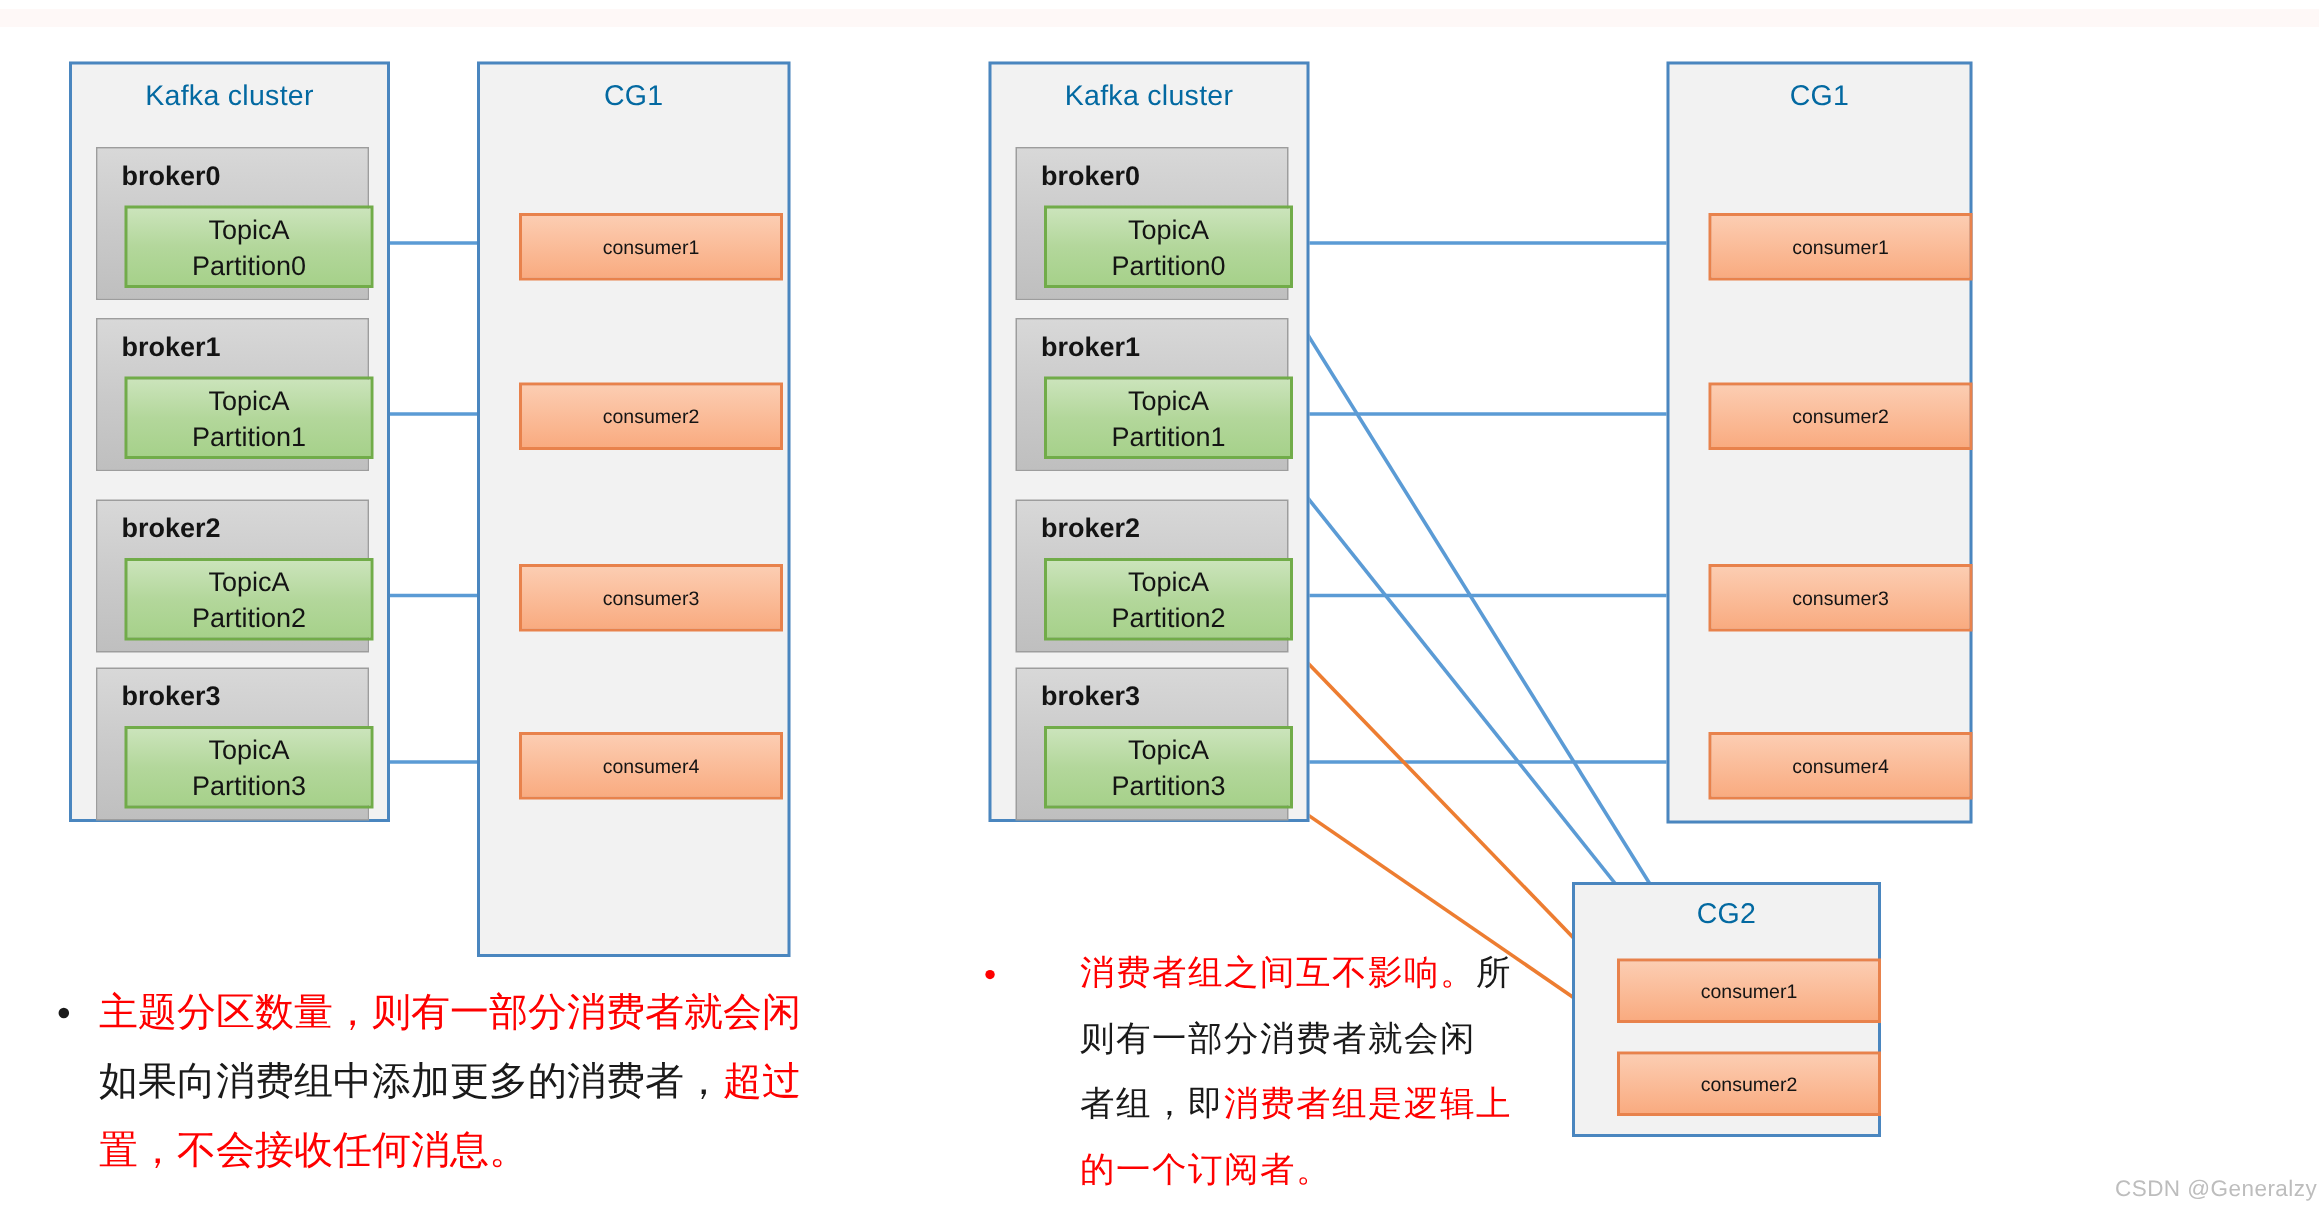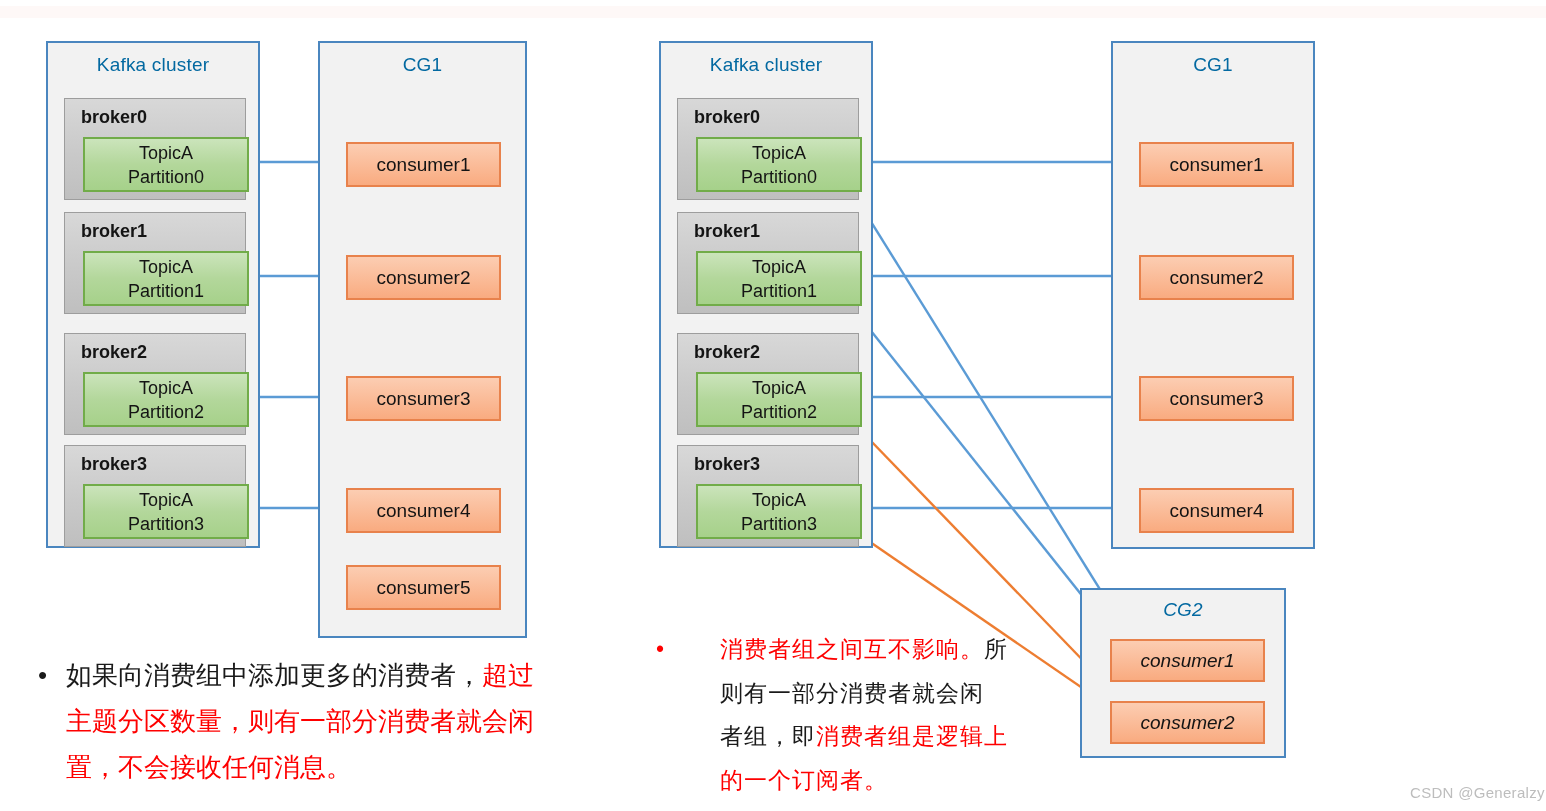--- a/index.html
+++ b/index.html
@@ -20,25 +20,25 @@
     border:1px solid #9d9d9d;
   }
   .broker-label{font-size:18px;color:#141414;margin:8px 0 0 16px;font-weight:bold;}
   .partition{
     position:absolute;left:18px;top:38px;width:166px;height:55px;box-sizing:border-box;
     background:linear-gradient(180deg,#cbe4bb 0%,#b3d79b 50%,#a6d18a 100%);
     border:2px solid #71ac49;text-align:center;font-size:18px;line-height:24px;
     color:#141414;padding-top:2px;
   }
   .consumer{
-    position:absolute;width:155px;height:45px;box-sizing:border-box;
+    position:absolute;width:176px;height:45px;box-sizing:border-box;
     background:linear-gradient(180deg,#fccdb2 0%,#fab democratic 0%,#f9ab80 100%);
     background:linear-gradient(180deg,#fccdb2 0%,#f9ab80 100%);
     border:2px solid #e8824c;display:flex;align-items:center;justify-content:center;
-    font-size:19px;color:#141414;
+    font-size:13px;color:#141414;
   }
   .consumer.small{height:43px;}
   .note{position:absolute;font-family:"DejaVu Serif","Liberation Serif",serif;}
   .note .nline{white-space:nowrap;}
   .note-left{left:66px;top:652px;font-size:26px;line-height:46px;color:#1a1a1a;}
   .note-right{left:720px;top:628px;font-size:23px;line-height:43.5px;color:#1a1a1a;letter-spacing:1px;}
   .bullet-left{position:absolute;left:38px;top:652px;font-size:26px;line-height:46px;color:#1a1a1a;}
   .bullet-right{position:absolute;left:656px;top:628px;font-size:23px;line-height:43.5px;color:#fe0000;}
   .red{color:#fe0000;}
   .black{color:#1a1a1a;}
@@ -112,21 +112,20 @@
       </div>
     </div>
   </div>
 
   <div class="panel" style="left:318px;top:41px;width:209px;height:597px;">
     <div class="panel-title">CG1</div>
     <div class="consumer" style="left:26px;top:99px;">consumer1</div>
     <div class="consumer" style="left:26px;top:212px;">consumer2</div>
     <div class="consumer" style="left:26px;top:333px;">consumer3</div>
     <div class="consumer" style="left:26px;top:445px;">consumer4</div>
-    <div class="consumer" style="left:26px;top:522px;">consumer5</div>
   </div>
 
   <div class="panel" style="left:659px;top:41px;width:214px;height:507px;">
     <div class="panel-title">Kafka cluster</div>
 
     <div class="broker" style="top:55px;">
       <div class="broker-label">broker0</div>
       <div class="partition">
         <div>TopicA</div>
         <div>Partition0</div>
@@ -156,30 +155,30 @@
   </div>
 
   <div class="panel" style="left:1111px;top:41px;width:204px;height:508px;">
     <div class="panel-title">CG1</div>
     <div class="consumer" style="left:26px;top:99px;">consumer1</div>
     <div class="consumer" style="left:26px;top:212px;">consumer2</div>
     <div class="consumer" style="left:26px;top:333px;">consumer3</div>
     <div class="consumer" style="left:26px;top:445px;">consumer4</div>
   </div>
 
-  <div class="panel" style="left:1080px;top:588px;width:206px;height:170px;font-style:italic;">
+  <div class="panel" style="left:1048px;top:588px;width:206px;height:170px;">
     <div class="panel-title" style="margin-top:9px;">CG2</div>
     <div class="consumer small" style="left:28px;top:49px;">consumer1</div>
     <div class="consumer small" style="left:28px;top:111px;">consumer2</div>
   </div>
 
   <div class="bullet-left">•</div>
   <div class="note note-left">
+    <div class="nline"><span class="red">主题分区数量，则有一部分消费者就会闲</span></div>
     <div class="nline"><span class="black">如果向消费组中添加更多的消费者，</span><span class="red">超过</span></div>
-    <div class="nline"><span class="red">主题分区数量，则有一部分消费者就会闲</span></div>
     <div class="nline"><span class="red">置，不会接收任何消息。</span></div>
   </div>
 
   <div class="bullet-right">•</div>
   <div class="note note-right">
     <div class="nline"><span class="red">消费者组之间互不影响。</span><span class="black">所</span></div>
     <div class="nline"><span class="black">则有一部分消费者就会闲</span></div>
     <div class="nline"><span class="black">者组，即</span><span class="red">消费者组是逻辑上</span></div>
     <div class="nline"><span class="red">的一个订阅者。</span></div>
   </div>

